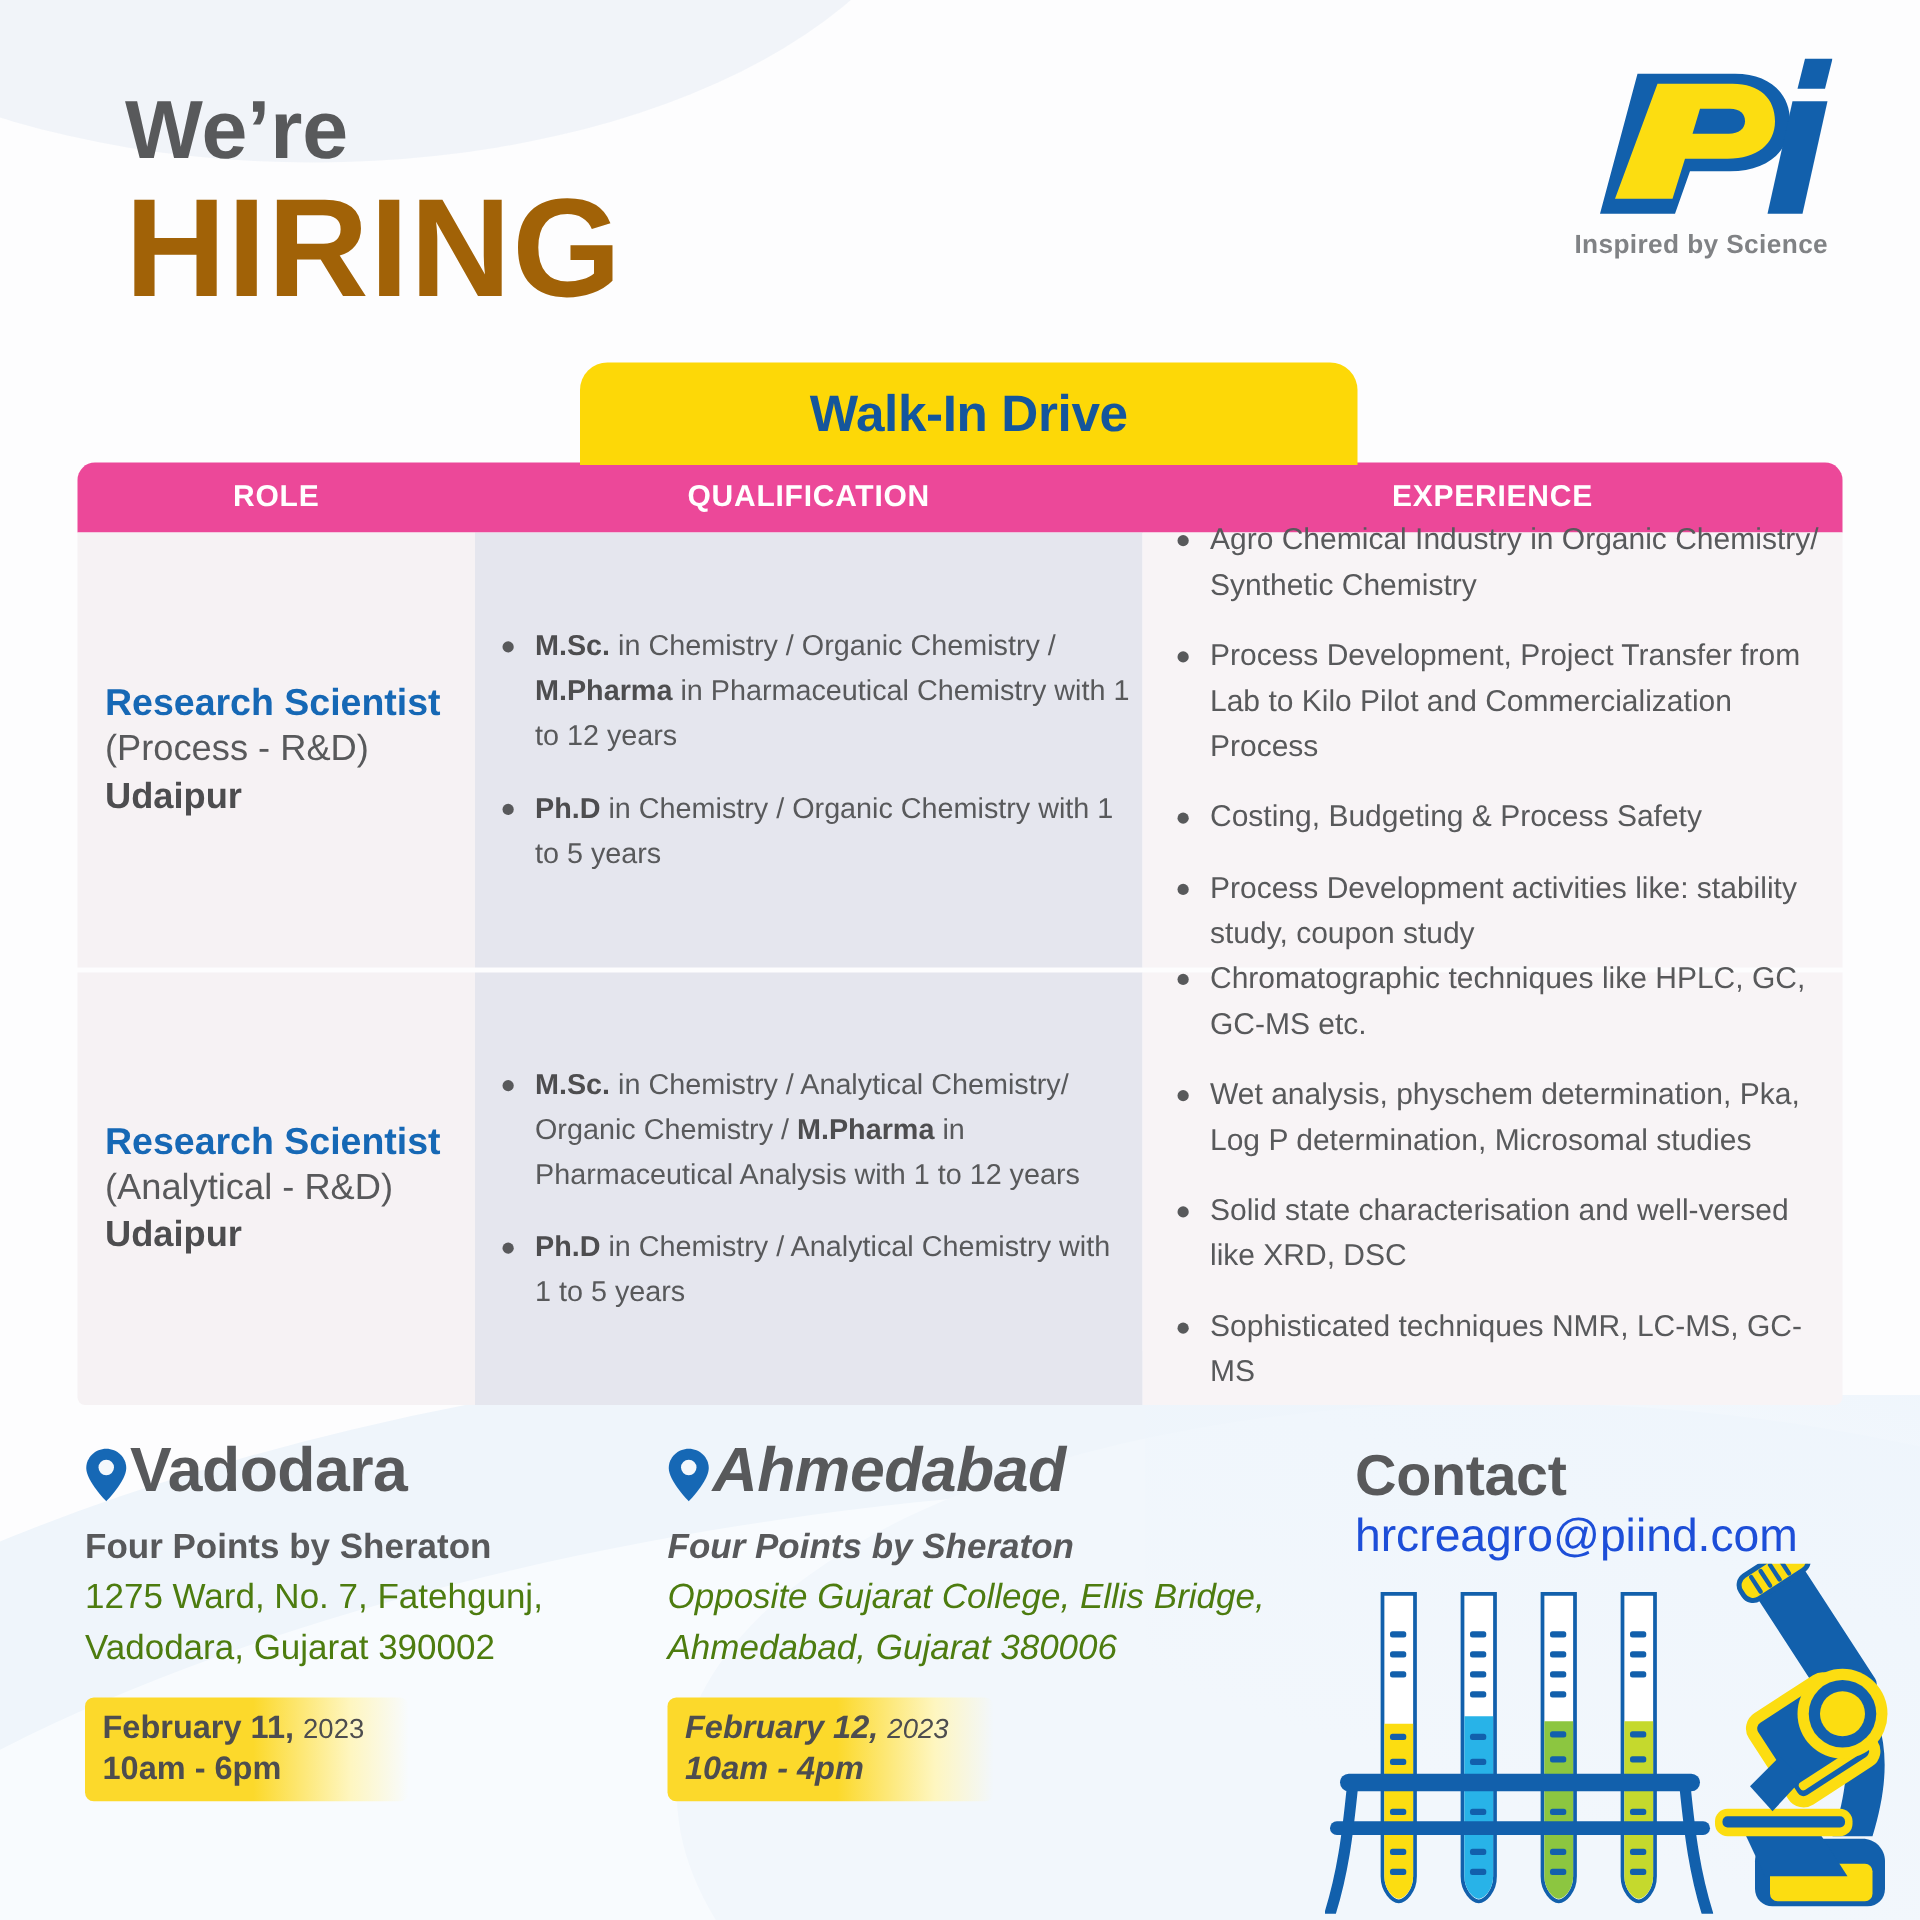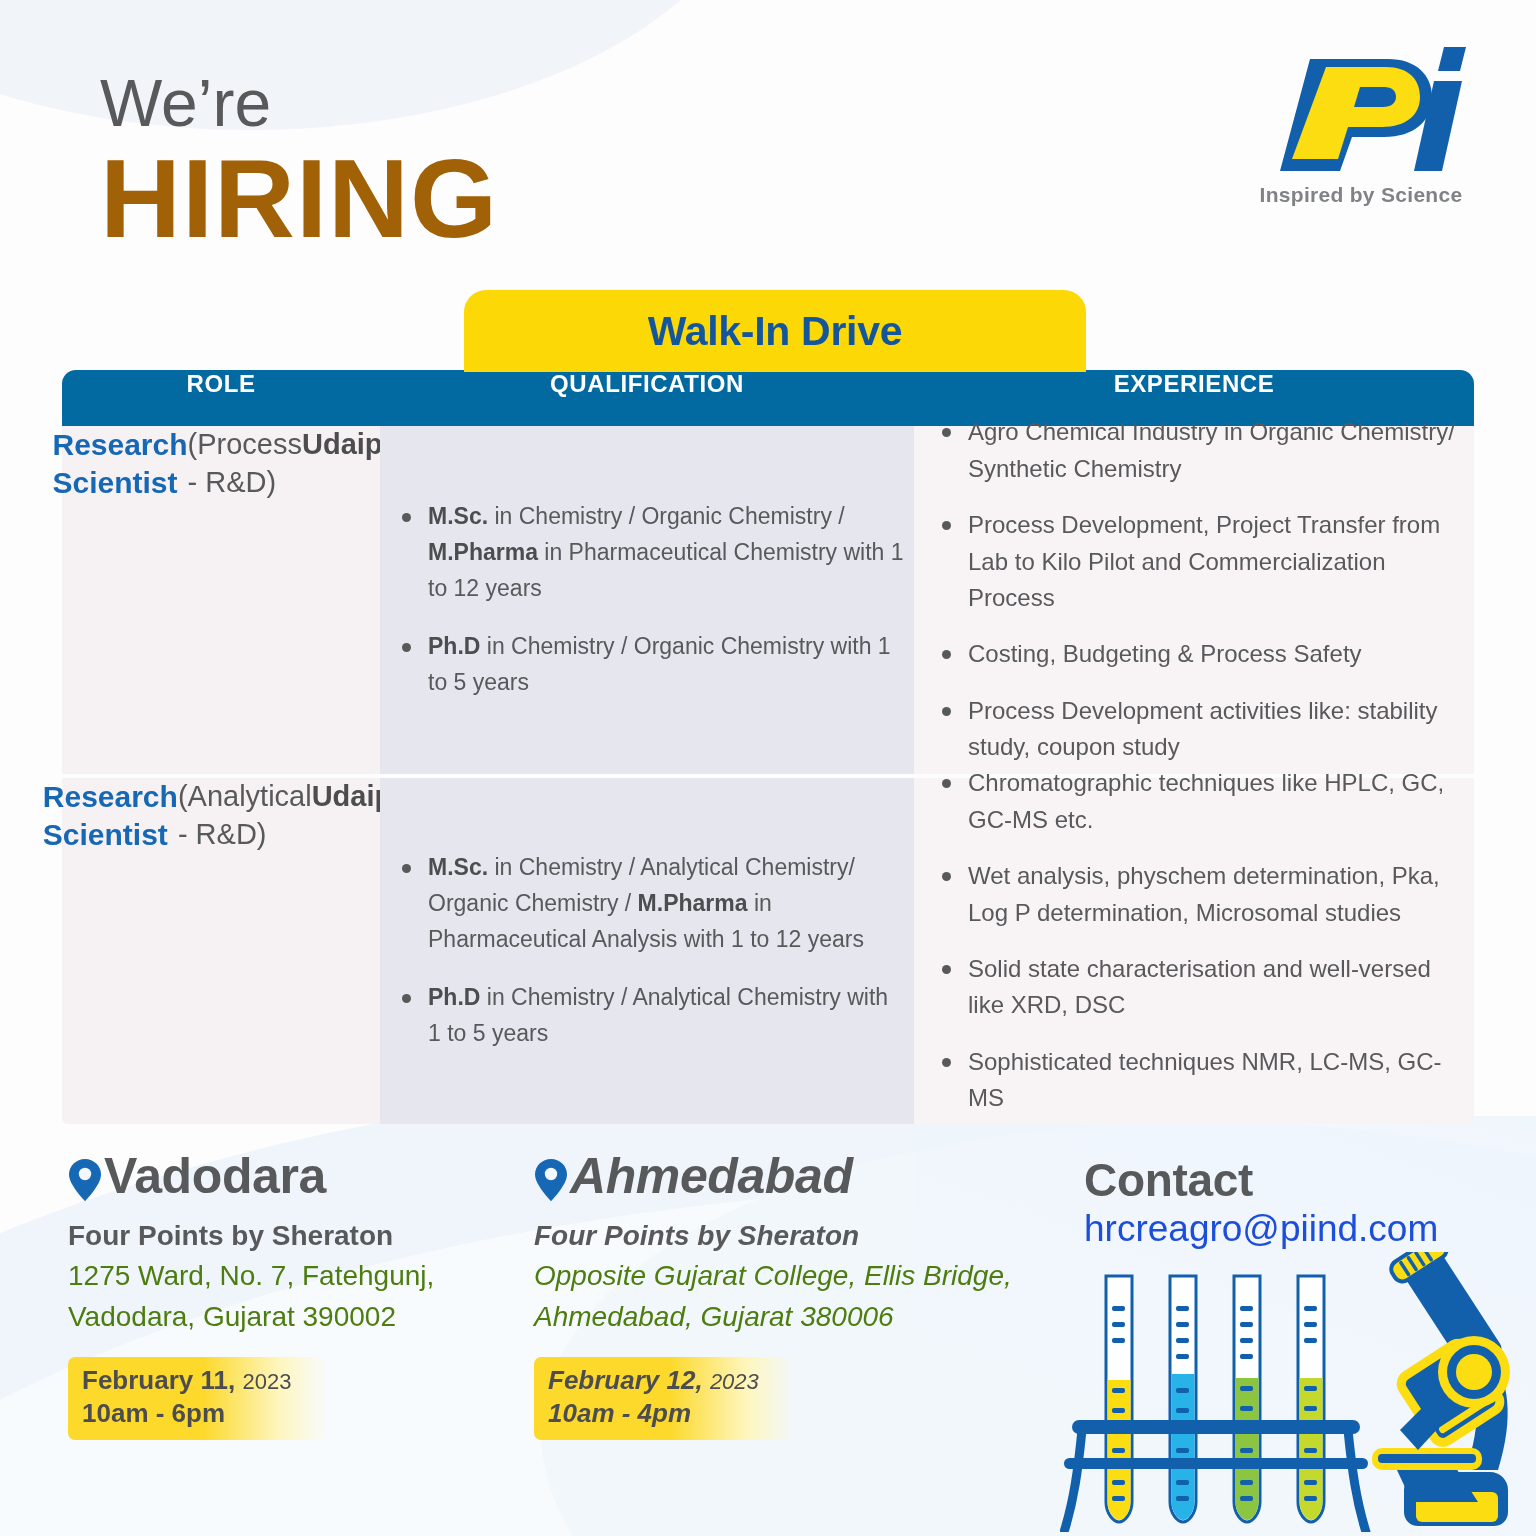--- a/index.html
+++ b/index.html
@@ -63,21 +63,21 @@
   .bg-corner-fade {
     position:absolute; right:0; bottom:0; width:620px; height:420px;
     background: linear-gradient(200deg, rgba(238,245,252,.9), rgba(255,255,255,0) 70%);
   }
 
   
   .header { position: absolute; left: 100px; top: 70px; }
   .were {
     font-size: 66px;
     color: #58595b;
-    font-weight: 400;
+    font-weight: 700;
     letter-spacing: 0px;
     line-height: 1;
     font-family: "Liberation Sans", sans-serif;
   }
   .hiring {
     font-size: 112px;
     color: #a16207;
     font-weight: 700;
     letter-spacing: 1px;
     line-height: 1.05;
@@ -120,41 +120,41 @@
   
   .table {
     position: absolute;
     left: 62px;
     top: 370px;
     width: 1412px;
     z-index: 2;
   }
   .thead {
     display: flex;
-    background: #0369a1;
+    background: #ec4899;
     border-radius: 14px 14px 0 0;
     height: 56px;
-    align-items: flex-start;
+    align-items: center;
     box-shadow: 0 0 0 0 transparent;
   }
   .thead .th {
     color: #ffffff;
     font-size: 24px;
     font-weight: 700;
     letter-spacing: .6px;
     text-align: center;
   }
   .col-role   { width: 318px; flex: 0 0 318px; }
   .col-qual   { width: 534px; flex: 0 0 534px; }
   .col-exp    { width: 560px; flex: 0 0 560px; }
 
   .trow { display: flex; align-items: stretch; }
   .trow + .trow { margin-top: 4px; }
   .cell { box-sizing: border-box; }
-  .cell.role { background:#f6f2f4; display:flex; flex-direction:row; justify-content:center; padding: 0 0 0 22px;}
+  .cell.role { background:#f6f2f4; display:flex; flex-direction:column; justify-content:center; padding: 0 0 0 22px;}
   .cell.qual { background:#e5e6ee; display:flex; flex-direction:column; justify-content:center; padding: 14px 10px 14px 14px;}
   .cell.exp  { background:#f8f4f6; display:flex; flex-direction:column; justify-content:center; padding: 14px 14px 14px 20px;}
   .row1 .cell { height: 348px; }
   .row2 .cell { height: 346px; }
   .row2 .cell.exp { border-radius: 0 0 6px 0; }
   .row2 .cell.role { border-radius: 0 0 0 6px; }
 
   .role-title {
     font-size: 30px;
     font-weight: 700;

